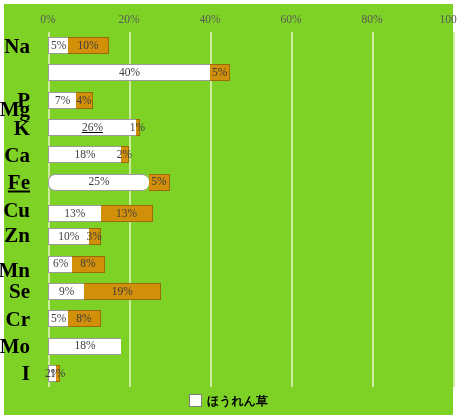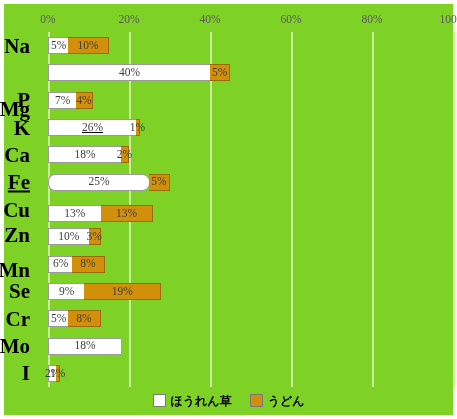--- a/index.html
+++ b/index.html
@@ -245,19 +245,15 @@
           <span class="seg-label">1%</span>
         </div>
       </div>
     </div>
 
   <div id="legend">
       <div class="legend-item">
         <span class="legend-swatch" style="background: rgb(255, 255, 255);"></span>
         <span class="legend-text">ほうれん草</span>
       </div>
-      <div class="legend-item">
-        <span class="legend-swatch" style="background: rgb(210, 144, 10);"></span>
-        <span class="legend-text">うどん</span>
-      </div>
     </div>
 
 </div>
 
 </body></html>

